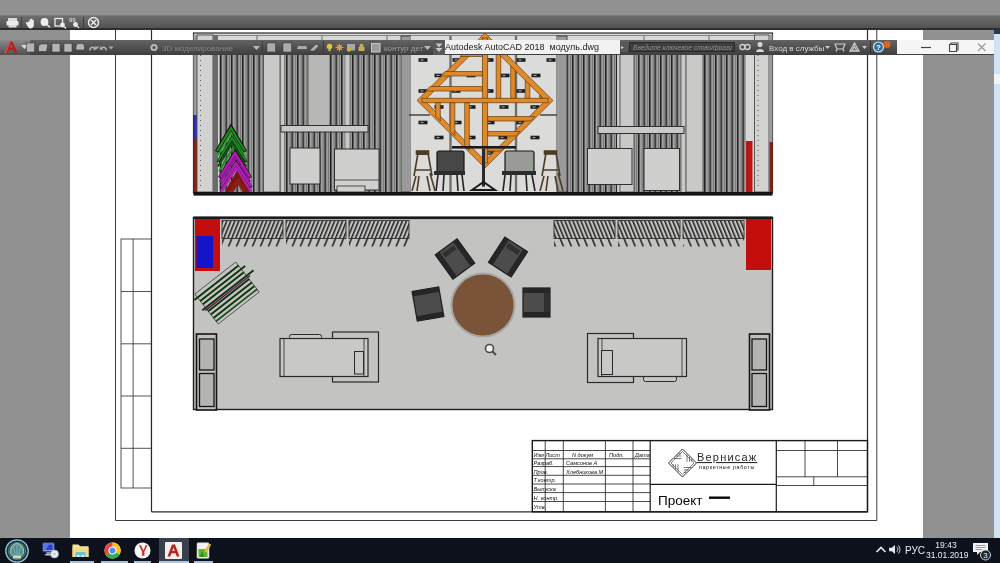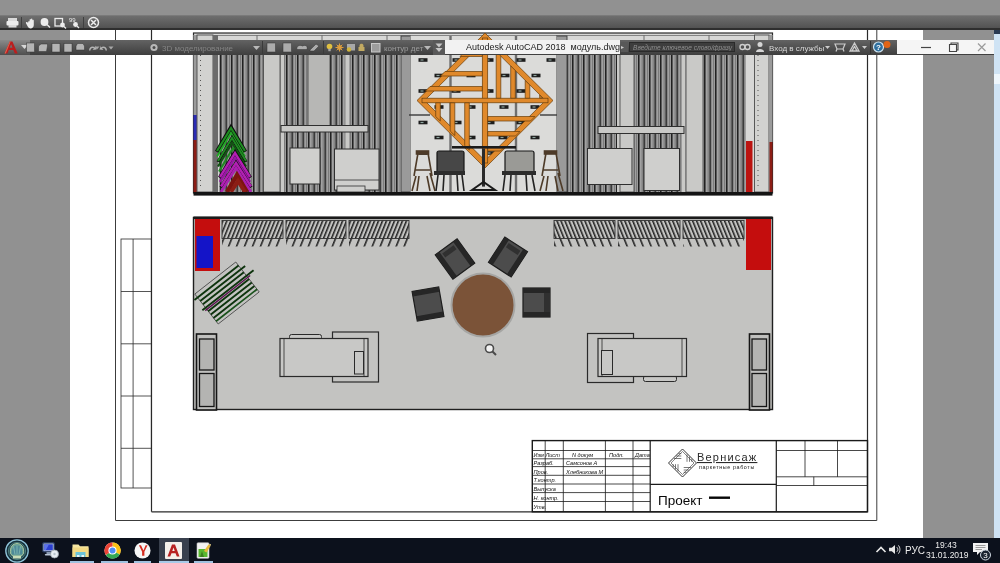--- a/index.html
+++ b/index.html
@@ -502,21 +502,21 @@
     <rect x="347" y="4" width="8" height="6.5" fill="#a8a8a8"></rect>
         <circle cx="349" cy="9.5" r="2.2" fill="#d0b43a"></circle>
     <path d="M359.5 7 L359.5 5.5 C359.5 3.2 363.5 3.2 363.5 5.5 L363.5 7 L364.5 7 L364.5 11 L358.5 11 L358.5 7 Z" fill="#c2aa62"></path>
     <rect x="371.5" y="3.5" width="8.5" height="8.5" fill="#9d9d9d" stroke="#c8c8c8" stroke-width="1"></rect>
     <text x="384" y="10.5" font-size="8" fill="#9c9c9c">контур дет</text>
     <path d="M424 6 L431 6 L427.5 10 Z" fill="#b8b8b8"></path>
     <rect x="433" y="0" width="12" height="15" fill="#595959"></rect>
     <path d="M435.5 3.5 L442.5 3.5 L439 7.5 Z M435.5 8 L442.5 8 L439 12 Z" fill="#c8c8c8"></path>
   </svg>
 
-  <div class="abs" style="left:445px;top:0;width:175px;height:14px;background:#f2f2f2;color:#222;font-size:9px;line-height:14px;text-align:right;">Autodesk AutoCAD 2018 &nbsp;модуль.dwg</div>
+  <div class="abs" style="left:445px;top:0;width:175px;height:14px;background:#f2f2f2;color:#222;font-size:9px;line-height:14px;text-align:left;">Autodesk AutoCAD 2018 &nbsp;модуль.dwg</div>
 
   <div class="abs" style="left:621px;top:2px;width:7px;height:10px;background:#585858;color:#ccc;font-size:6px;line-height:10px;">▸</div>
   <div class="abs" style="left:629px;top:2px;width:106px;height:10px;background:#3d3d3d;border:1px solid #2a2a2a;box-sizing:border-box;color:#8f8f8f;font-style:italic;font-size:6.6px;line-height:9px;padding-left:3px;white-space:nowrap;overflow:hidden;">Введите ключевое слово/фразу</div>
 
   <svg class="abs" style="left:737px;top:0" width="160" height="15" viewBox="0 0 160 15">
     <g fill="none" stroke="#cdcdcd" stroke-width="1.4">
       <circle cx="5.5" cy="7" r="2.5"></circle>
           <circle cx="10.5" cy="7" r="2.5"></circle>
     </g>
     <circle cx="23" cy="4.5" r="2.5" fill="#d5d5d5"></circle>

